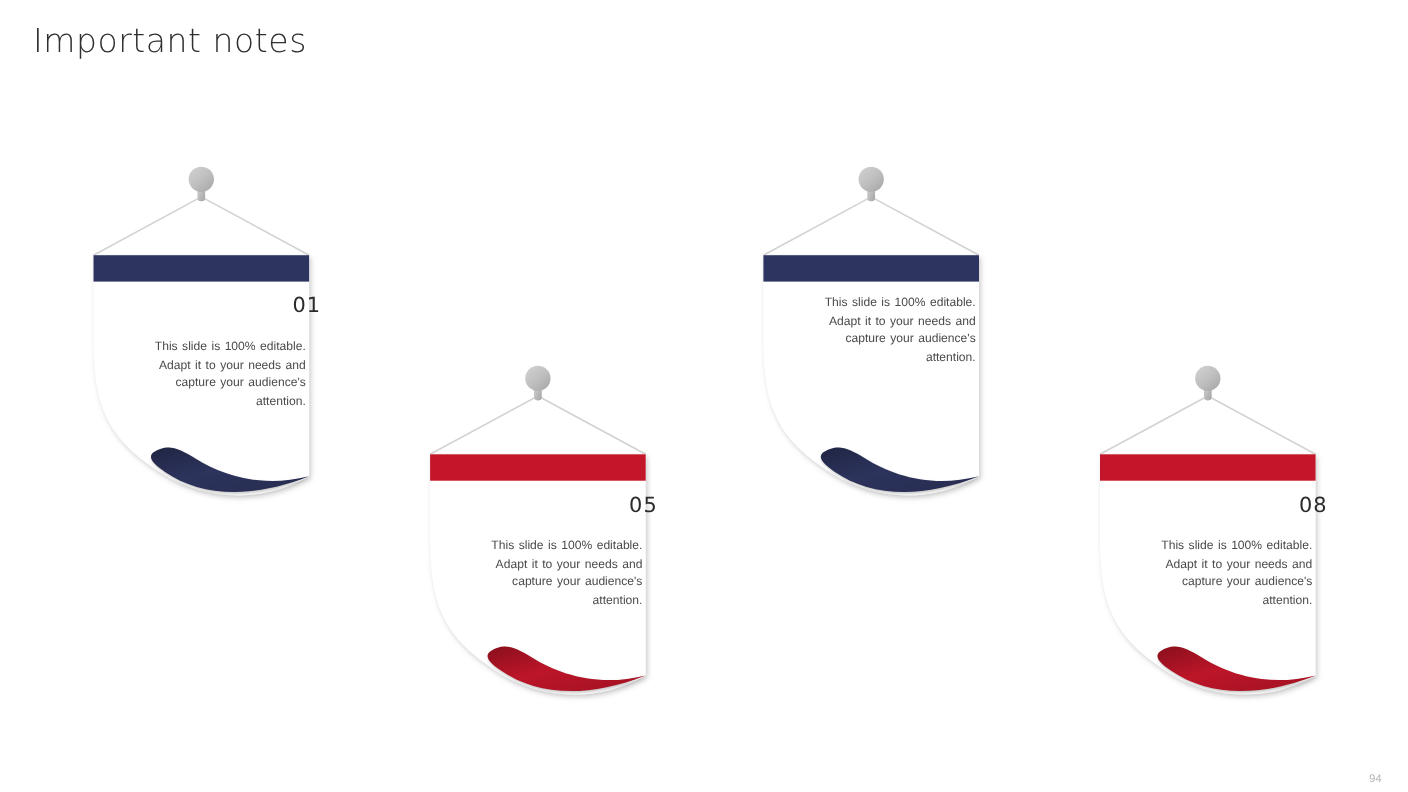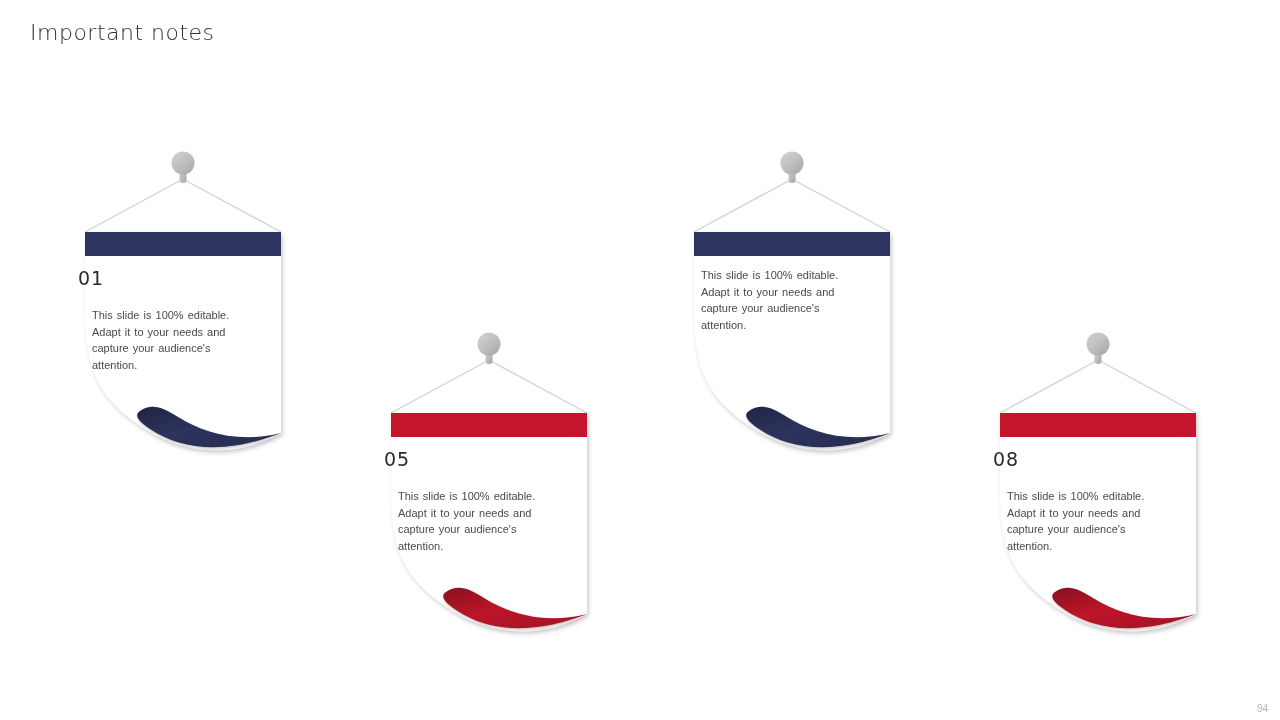--- a/index.html
+++ b/index.html
@@ -13,21 +13,21 @@
     font-family: "Liberation Sans", sans-serif;
     overflow: hidden;
     position: relative;
   }
 
   
   .slide-title {
     position: absolute;
     left: 30px;
     top: 20px;
-    font-size: 22px;
+    font-size: 30px;
     font-weight: 300;
     letter-spacing: 0.5px;
     color: #2f2f2f;
     font-family: "DejaVu Sans", sans-serif;
     white-space: nowrap;
   }
 
   
   .banner {
     position: absolute;
@@ -39,24 +39,24 @@
     position: absolute;
     left: 0;
     top: 0;
     width: 210px;
     height: 300px;
     overflow: visible;
   }
 
   .banner-content {
     position: absolute;
-    left: 0;
+    left: 20px;
     top: 112px;
     width: 194px;
-    text-align: left;
+    text-align: right;
   }
 
   .banner-number {
     font-size: 19px;
     font-weight: 400;
     color: #2b2b2b;
     font-family: "DejaVu Sans", sans-serif;
     letter-spacing: 1px;
     margin-bottom: 18px;
   }
@@ -66,21 +66,21 @@
     line-height: 16.5px;
     color: #4a4a4a;
     font-family: "Liberation Sans", sans-serif;
     padding: 0 14px;
     word-spacing: 1px;
   }
 
   
   .page-number {
     position: absolute;
-    right: 12px;
+    right: 24px;
     bottom: 6px;
     font-size: 10px;
     color: #b3b3b3;
     font-family: "Liberation Sans", sans-serif;
   }
 </style>
 </head>
 <body>
 
 <div class="slide-title">Important notes</div>

